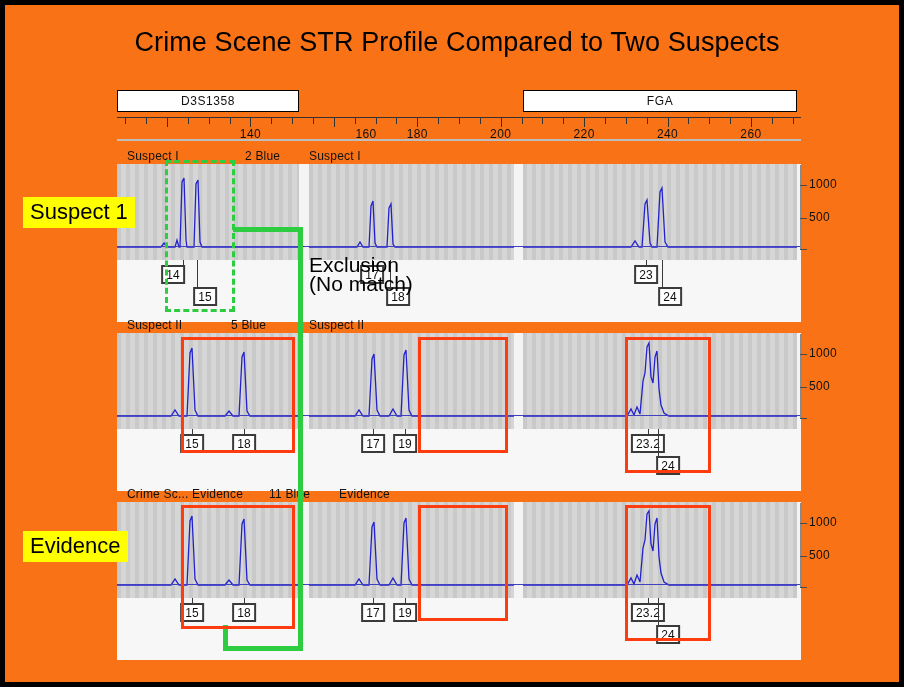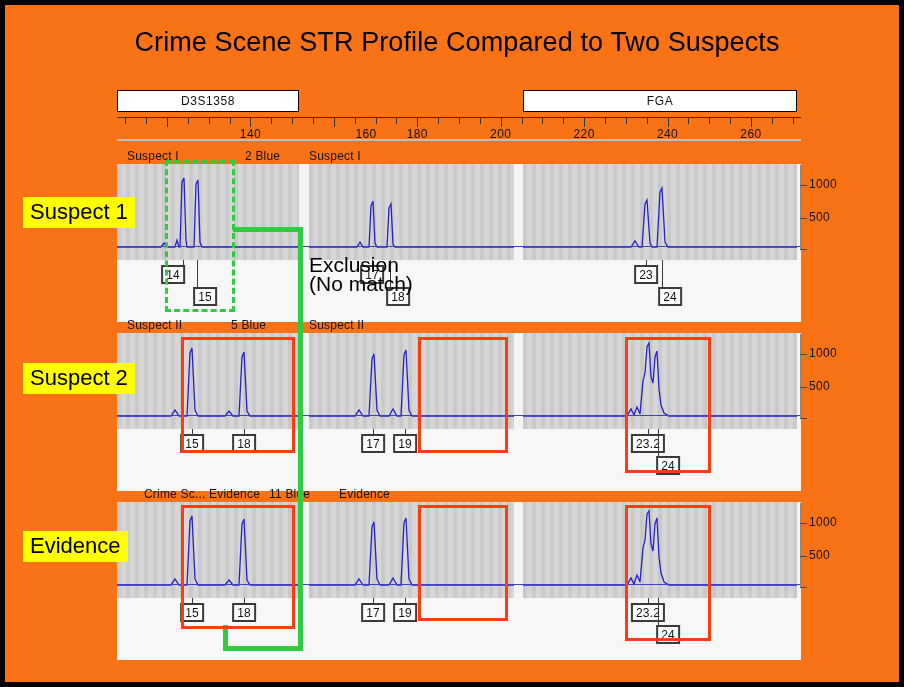--- a/index.html
+++ b/index.html
@@ -201,21 +201,21 @@
       <div class="allele" style="left:288px;top:5px;">19</div>
 
       <div class="stem" style="left:531px;top:0px;height:6px;"></div>
       <div class="allele" style="left:531px;top:5px;">23.2</div>
       <div class="stem" style="left:541px;top:0px;height:28px;"></div>
       <div class="allele" style="left:551px;top:27px;">24</div>
     </div>
   </div>
 
   <div class="srow" style="top:482px;">
-    <div class="rowhdr" style="left:27px;">Crime Sc... Evidence</div>
+    <div class="rowhdr" style="left:10px;">Crime Sc... Evidence</div>
     <div class="rowhdr" style="left:152px;">11 Blue</div>
     <div class="rowhdr" style="left:222px;">Evidence</div>
     <div class="panels">
       <div class="panel" style="left:0px;width:182px;">
         <div class="panelbg"></div>
         <svg class="trace" viewBox="0 0 182 96" preserveAspectRatio="none">
           <path d="M0,83 L54,83 L58,77 L62,83 L70,83 L73,19 L75,14 L78,77 L81,83 L108,83 L112,78 L116,83 L122,83 L125,22 L127,17 L130,78 L133,83 L182,83" fill="none" stroke="#2222cc" stroke-width="1.3"></path>
         </svg>
       </div>
       <div class="panel" style="left:192px;width:205px;">
@@ -288,16 +288,15 @@
   <div class="rbox" style="left:176px;top:500px;width:114px;height:124px;"></div>
   <div class="rbox" style="left:413px;top:500px;width:90px;height:116px;"></div>
   <div class="rbox" style="left:620px;top:500px;width:86px;height:136px;"></div>
 
   <div class="anno left" style="left:304px;top:250px;">
     <div>Exclusion</div>
     <div>(No match)</div>
   </div>
 
   <div class="tag" style="left:18px;top:192px;">Suspect 1</div>
-  <div class="tag" style="left:18px;top:358px;">Suspect 2</div>
   <div class="tag" style="left:18px;top:526px;">Evidence</div>
 
 </div>
 
 </body></html>

